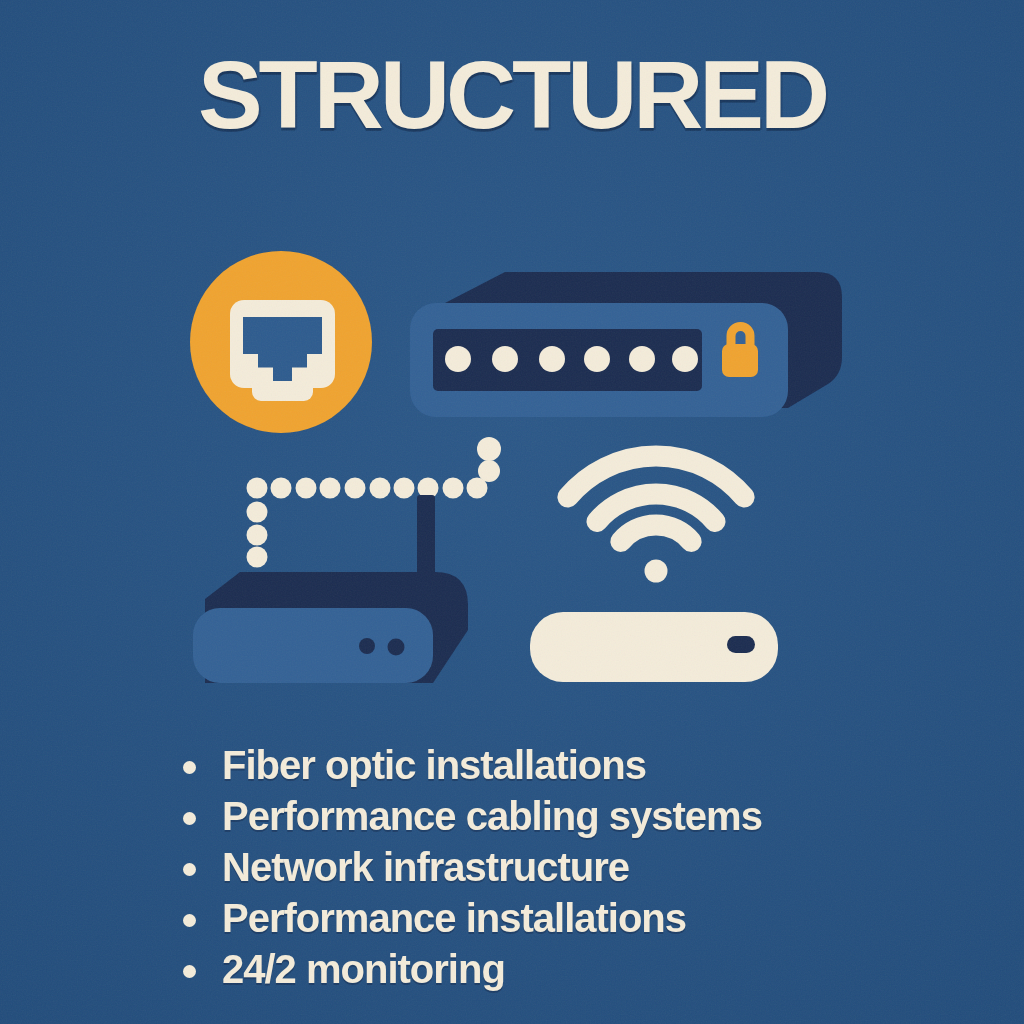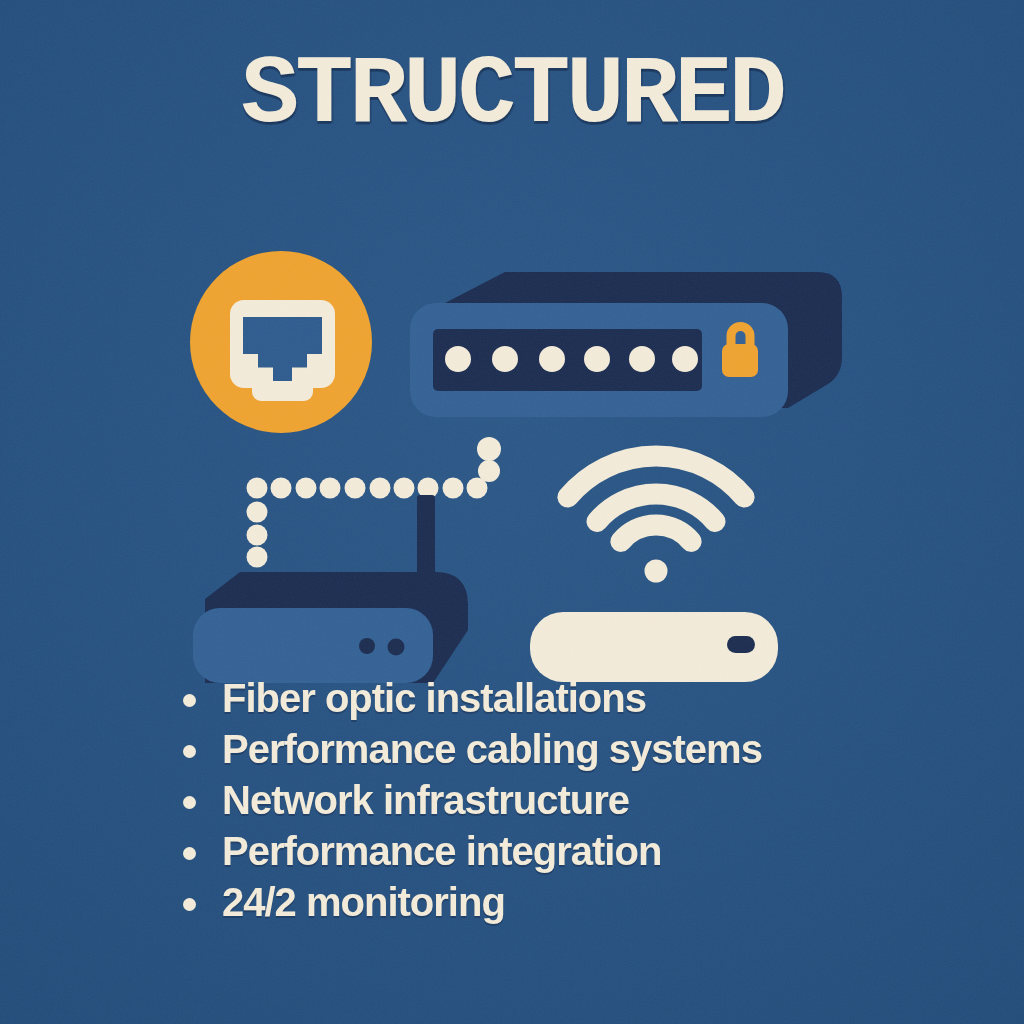--- a/index.html
+++ b/index.html
@@ -17,37 +17,36 @@
       radial-gradient(130% 130% at 50% 40%, rgba(255,255,255,0.05), rgba(0,0,10,0.12)),
       var(--background);
   }
   .noise{position:absolute;inset:0;opacity:.07;pointer-events:none;z-index:9;}
   
   .title{
     position:absolute;top:52px;left:0;width:1024px;text-align:center;
     color:var(--cream);font-weight:700;font-size:97px;line-height:86px;
     letter-spacing:-4px;
     text-shadow:0 3px 0 rgba(14,33,64,.45), 2px 2px 0 rgba(14,33,64,.25);
-    font-family:Liberation Mono, monospace;
   }
   
   .eth-circle{position:absolute;left:190px;top:251px;width:182px;height:182px;border-radius:50%;background:var(--orange);}
   .eth-jack{position:absolute;left:40px;top:49px;width:105px;height:88px;background:var(--cream);border-radius:14px;}
   .eth-tab{position:absolute;left:62px;top:135px;width:61px;height:15px;background:var(--cream);border-radius:0 0 9px 9px;}
   .eth-port{
     position:absolute;left:13px;top:17px;width:79px;height:64px;background:#2d5b8e;
     clip-path:polygon(0 0,100% 0,100% 58%,81% 58%,81% 79%,62% 79%,62% 100%,38% 100%,38% 79%,19% 79%,19% 58%,0 58%);
   }
   
   .abs{position:absolute;}
   
   .modem{position:absolute;left:530px;top:612px;width:248px;height:70px;background:var(--cream);border-radius:33px;}
   .modem-slot{position:absolute;left:197px;top:24px;width:28px;height:17px;background:var(--navy);border-radius:9px;}
   
-  .services{position:absolute;left:183px;top:673px;list-style:none;}
+  .services{position:absolute;left:183px;top:740px;list-style:none;}
   .services li{
     display:flex;align-items:center;height:51px;
     color:var(--cream);font-size:40px;font-weight:700;letter-spacing:-1px;
     text-shadow:0 2px 0 rgba(14,33,64,.4);
   }
   .services li .dot{
     width:13px;height:13px;border-radius:50%;background:var(--cream);
     margin-right:26px;flex:0 0 auto;margin-top:4px;
   }
 </style>
@@ -134,21 +133,21 @@
     <li>
         <span class="dot"></span>
         <span>Performance cabling systems</span>
       </li>
     <li>
         <span class="dot"></span>
         <span>Network infrastructure</span>
       </li>
     <li>
         <span class="dot"></span>
-        <span>Performance integration</span>
+        <span>Performance installations</span>
       </li>
     <li>
         <span class="dot"></span>
         <span>24/2 monitoring</span>
       </li>
   </ul>
 
   <svg class="noise" width="1024" height="1024">
     <filter id="grain">
         <feTurbulence type="fractalNoise" baseFrequency="0.8" numOctaves="2" stitchTiles="stitch"></feTurbulence>

